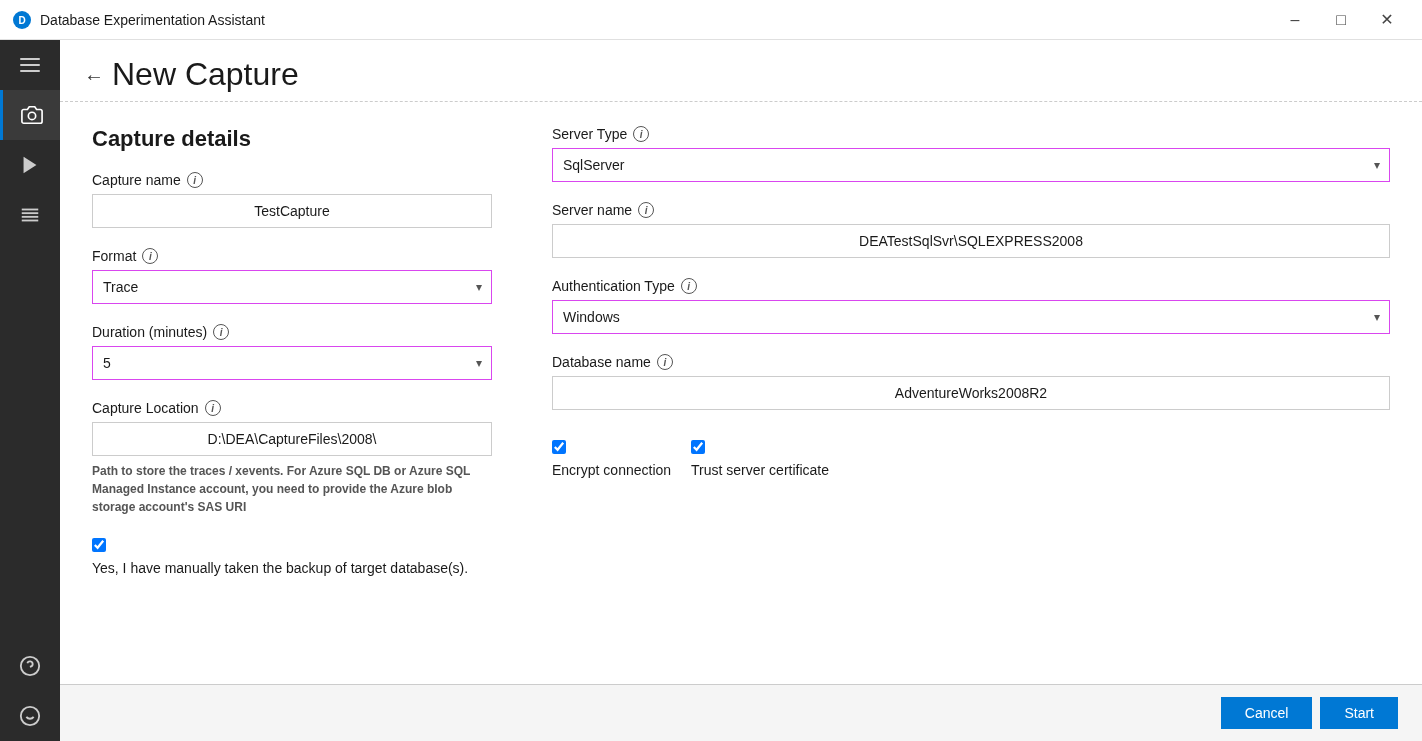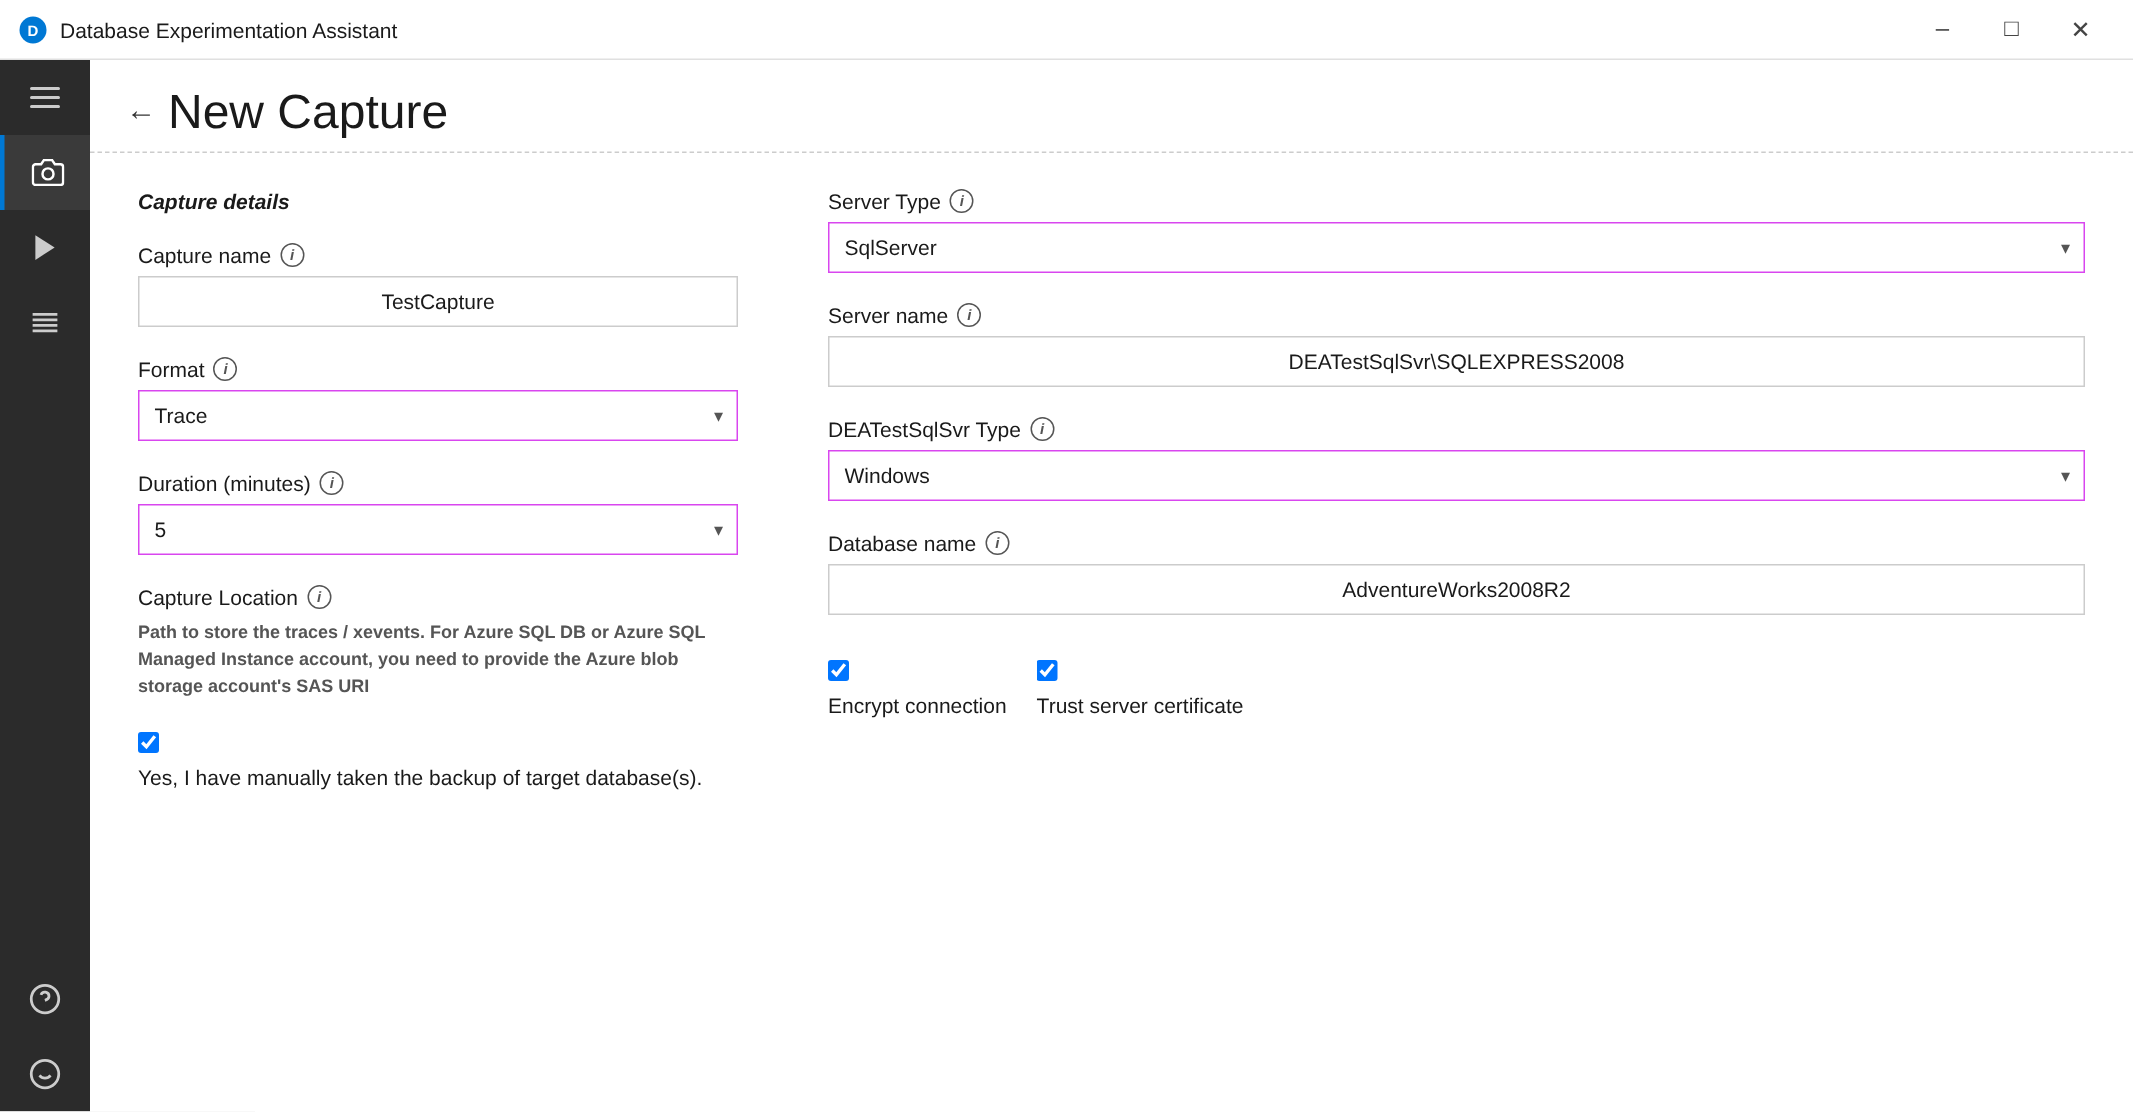--- a/index.html
+++ b/index.html
@@ -56,21 +56,21 @@
       background: none; border: none; cursor: pointer; font-size: 20px;
       color: #333; margin-right: 8px; display: flex; align-items: center;
     }
     .page-title { font-size: 32px; font-weight: 300; color: #1a1a1a; }
 
     
     .content-area { flex: 1; overflow-y: auto; padding: 24px 32px; display: flex; gap: 60px; }
     .left-panel { flex: 0 0 400px; }
     .right-panel { flex: 1; }
 
-    .section-title { font-size: 14px; font-weight: 600; margin-bottom: 20px; color: #1a1a1a; font-style: italic; }
+    .section-title { font-size: 22px; font-weight: 600; margin-bottom: 20px; color: #1a1a1a; }
 
     .field-group { margin-bottom: 20px; }
     .field-label {
       display: flex; align-items: flex-start; gap: 6px;
       font-size: 14px; font-weight: 400; margin-bottom: 6px; color: #1a1a1a;
     }
     .info-icon {
       width: 16px; height: 16px; border-radius: 50%; border: 1px solid #555;
       display: inline-flex; align-items: center; justify-content: center;
       font-size: 10px; color: #555; font-style: italic; font-weight: 600;
@@ -240,20 +240,21 @@
             </select>
             <span class="select-arrow">▾</span>
           </div>
         </div>
 
         <div class="field-group">
           <div class="field-label">
             <span>Capture Location</span>
             <span class="info-icon">i</span>
           </div>
+          <input type="text" class="field-input" value="D:\DEA\CaptureFiles\2008\" style="">
           <div class="field-hint">Path to store the traces / xevents. For Azure SQL DB or Azure SQL Managed Instance account, you need to provide the Azure blob storage account's SAS URI</div>
         </div>
 
         <div class="checkbox-row">
           <input type="checkbox" id="backup-check" checked="" style="">
           <label class="checkbox-label" for="backup-check">Yes, I have manually taken the backup of target database(s).</label>
         </div>
       </div>
 
       <div class="right-panel">
@@ -276,21 +277,21 @@
         <div class="field-group">
           <div class="field-label">
             <span>Server name</span>
             <span class="info-icon">i</span>
           </div>
           <input type="text" class="field-input" value="DEATestSqlSvr\SQLEXPRESS2008" style="">
         </div>
 
         <div class="field-group">
           <div class="field-label">
-            <span>DEATestSqlSvr Type</span>
+            <span>Authentication Type</span>
             <span class="info-icon">i</span>
           </div>
           <div class="field-select-wrapper">
             <select class="field-select">
               <option>Windows</option>
               <option>SQL Server Authentication</option>
             </select>
             <span class="select-arrow">▾</span>
           </div>
         </div>
@@ -310,15 +311,19 @@
           </div>
           <div class="checkbox-row">
             <input type="checkbox" id="trust-check" checked="" style="">
             <label class="checkbox-label" for="trust-check">Trust server certificate</label>
           </div>
         </div>
 
       </div>
     </div>
 
+    <div class="footer">
+      <button class="btn btn-cancel">Cancel</button>
+      <button class="btn btn-start">Start</button>
+    </div>
 
   </div>
 </div>
 
 </body></html>

